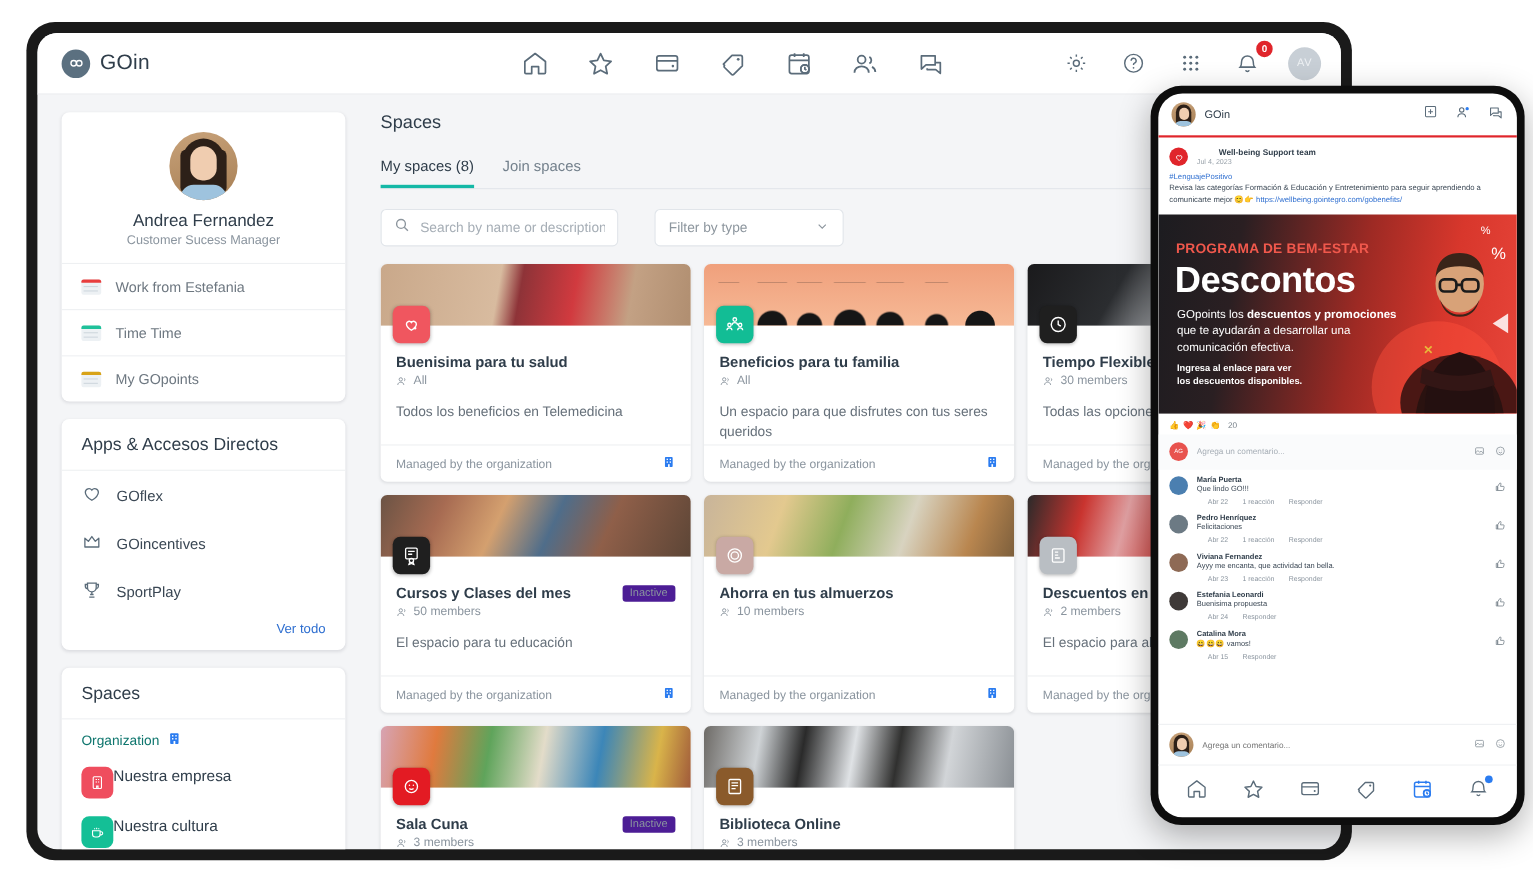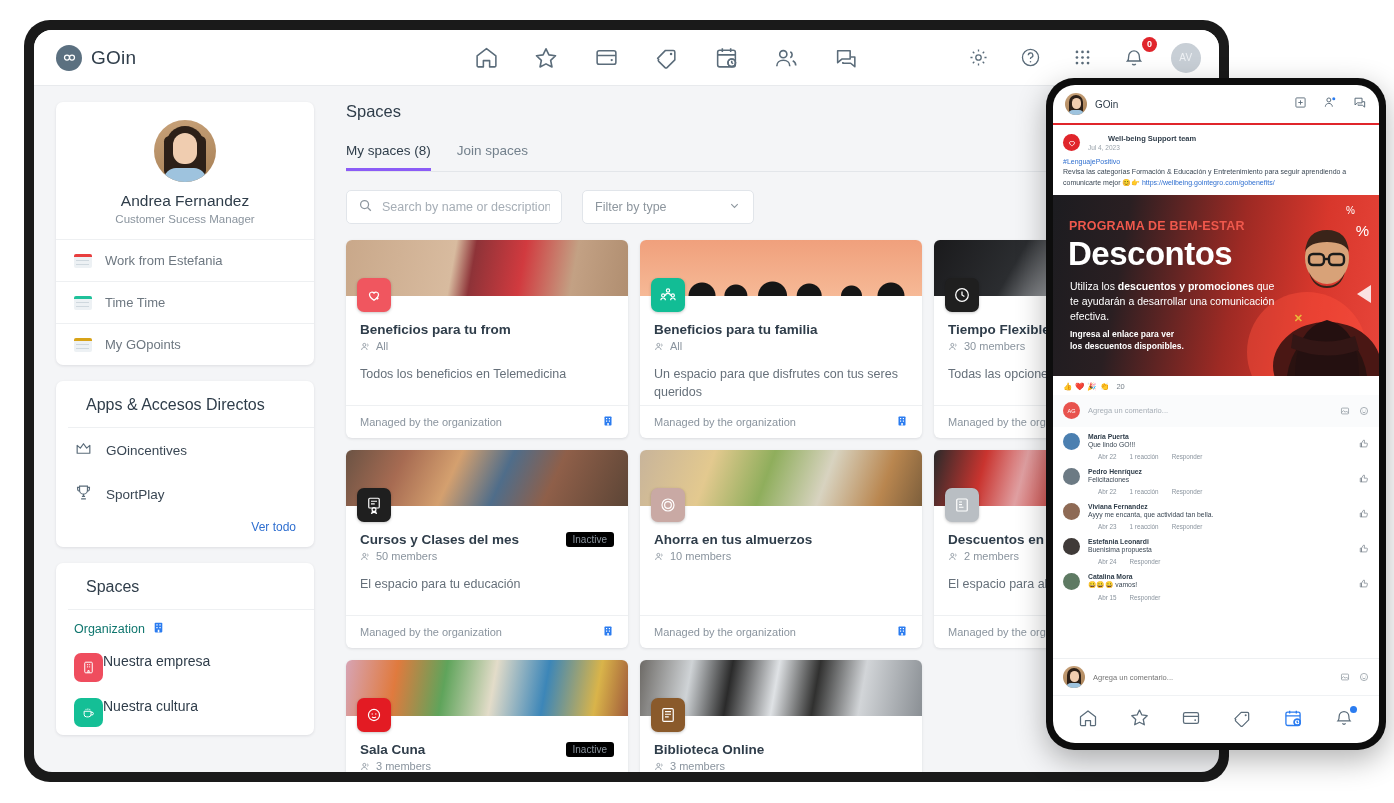--- a/index.html
+++ b/index.html
@@ -92,40 +92,40 @@
     font-size: 13px; color:#6d7780; cursor:pointer;
   }
   .mini-doc { width:18px; height:14px; background:#edf1f4; border-radius:2px; position:relative; flex:0 0 auto; }
   .mini-doc::before { content:""; position:absolute; left:0; top:0; width:100%; height:3px; border-radius:2px 2px 0 0; }
   .mini-doc::after { content:""; position:absolute; left:2px; top:6px; width:13px; height:1.5px; background:#cfd8de;
      box-shadow: 0 4px 0 #cfd8de; }
   .md-red::before { background:#e83e3e; }
   .md-green::before { background:#1fc19a; }
   .md-gold::before { background:#d8a318; }
 
-  .box-title { font-size: 16px; color:#2f3d4a; padding: 15px 18px 13px; border-bottom:1px solid #eef0f2;margin-left:12px; }
+  .box-title { font-size: 16px; color:#2f3d4a; padding: 15px 18px 13px; border-bottom:1px solid #eef0f2; }
   .app-link {
     display:flex; align-items:center; gap:13px;
     padding: 11px 18px; font-size:13.5px; color:#3a4754; cursor:pointer;
   }
   .see-all { text-align:right; padding: 4px 18px 13px; font-size:12px; color:#2f6fd0; cursor:pointer; }
 
   .org-row { padding: 11px 18px 8px; font-size:12.5px; color:#0f766e; display:flex; align-items:center; gap:7px; }
   .space-row { display:flex; align-items:flex-start; padding: 8px 18px; cursor:pointer; }
   .space-ic { width: 29px; height:29px; border-radius:7px; display:flex; align-items:center; justify-content:center; flex:0 0 auto;}
   .space-label { font-size: 14px; color:#2f3d4a; }
 
   
   #main { flex:1; padding: 16px 20px 0 12px; overflow:hidden; position:relative; }
   #page-title { font-size: 16.5px; color:#2f3d4a; margin-bottom: 22px; }
   .tabs { display:flex; gap: 26px; border-bottom: 1px solid #e3e6ea; margin-bottom: 18px; }
   .tab { font-size:13.5px; padding-bottom: 10px; color:#73808c; cursor:pointer; }
-  .tab.active { color:#2f3d4a; border-bottom: 3px solid #8b5cf6; }
-
-  .filters { display:flex; margin-bottom: 16px; }
+  .tab.active { color:#2f3d4a; border-bottom: 3px solid #14b8a6; }
+
+  .filters { display:flex; gap: 13px; margin-bottom: 16px; }
   .search-box {
     width: 216px; height: 34px; background:#fff; border:1px solid #e1e5ea; border-radius:5px;
     display:flex; align-items:center; gap:9px; padding: 0 11px;
   }
   .search-box input { border:0; outline:0; font-size:12.5px; color:#3a4754; font-family:inherit; width:100%; background:transparent; }
   .search-box input::placeholder { color:#a6aeb6; }
   .filter-box {
     width: 172px; height:34px; background:#fff; border:1px solid #e1e5ea; border-radius:5px;
     display:flex; align-items:center; justify-content:space-between; padding: 0 12px;
     font-size:12.5px; color:#8d969e; cursor:pointer;margin-left:20px;
@@ -138,21 +138,21 @@
   .sp-badge-ic {
     position:absolute; left: 11px; bottom: -16px; width: 34px; height: 34px; border-radius: 7px;
     display:flex; align-items:center; justify-content:center;
     box-shadow: 0 1px 3px rgba(0,0,0,.22);
   }
   .sp-body { padding: 26px 14px 0; flex:1; }
   .sp-head { display:flex; justify-content:space-between; align-items:flex-start; }
   .sp-name { font-size: 13.5px; color:#2f3d4a; font-weight:600; }
   .sp-members { font-size:11px; color:#8a949e; display:flex; align-items:center; gap:5px; margin-top:3px; }
   .sp-desc { font-size:12.5px; color:#66707a; margin-top:13px; line-height:1.45; }
-  .inactive-chip { background:#000000; color:#8a949e; font-size:10px; padding: 2px 7px; border-radius:3px; }
+  .inactive-chip { background:#4c1d95; color:#8a949e; font-size:10px; padding: 2px 7px; border-radius:3px; }
   .sp-foot { border-top:1px solid #eef0f2; padding: 9px 14px; display:flex; justify-content:space-between; align-items:center;
     font-size:11px; color:#8a949e; }
 
   
   .cv1 { background: linear-gradient(100deg,#c9a88a 0%,#d8bb9f 38%,#8e3338 45%,#d13a3f 62%,#c3a184 80%,#b08e70 100%); }
   .cv2 { background: linear-gradient(180deg,#f0a07c,#f6b996); }
   .cv2 .sil { position:absolute; bottom:0; left:0; right:0; height:70%;
      background:
        radial-gradient(circle at 8% 100%, #161616 9px, transparent 10px),
        radial-gradient(circle at 22% 100%, #161616 13px, transparent 14px),
@@ -370,20 +370,28 @@
         <div class="side-link">
           <span class="mini-doc md-gold"></span>
           <span>My GOpoints</span>
         </div>
       </div>
 
       <div class="card-box">
         <div class="box-title">Apps &amp; Accesos Directos</div>
         <div class="app-link">
           <span>
+            <svg width="19" height="19" viewBox="0 0 24 24" fill="none" stroke="#5b6c7a" stroke-width="1.5">
+              <path d="M12 20s-7.5-4.6-7.5-9.3A4.2 4.2 0 0 1 12 8.3a4.2 4.2 0 0 1 7.5 2.4C19.5 15.4 12 20 12 20z"></path>
+                </svg>
+          </span>
+          <span>GOflex</span>
+        </div>
+        <div class="app-link">
+          <span>
             <svg width="19" height="19" viewBox="0 0 24 24" fill="none" stroke="#5b6c7a" stroke-width="1.5" stroke-linejoin="round">
               <path d="M4 18V8l4 3.5L12 6l4 5.5L20 8v10z"></path>
                 </svg>
           </span>
           <span>GOincentives</span>
         </div>
         <div class="app-link">
           <span>
             <svg width="19" height="19" viewBox="0 0 24 24" fill="none" stroke="#5b6c7a" stroke-width="1.5">
               <path d="M7 4h10v5a5 5 0 0 1-10 0z"></path>
@@ -467,21 +475,21 @@
                 <div class="sp-badge-ic" style="background:#f0565f">
                   <svg width="18" height="18" viewBox="0 0 24 24" fill="none" stroke="#fff" stroke-width="1.7">
                     <path d="M12 19s-6-3.8-6-7.6A3.3 3.3 0 0 1 12 9.6a3.3 3.3 0 0 1 6 1.8C18 15.2 12 19 12 19z"></path>
                     <path d="M15 16.5h3M16.5 15v3"></path>
                   </svg>
                 </div>
               </div>
               <div class="sp-body">
                 <div class="sp-head">
                   <div>
-                    <div class="sp-name">Beneficios para tu from</div>
+                    <div class="sp-name">Buenisima para tu salud</div>
                     <div class="sp-members">
                       <svg width="11" height="11" viewBox="0 0 24 24" fill="none" stroke="#8a949e" stroke-width="1.8">
                         <circle cx="9.5" cy="8.5" r="3.3"></circle>
                         <path d="M3.5 19.5c0-3.3 2.7-5.4 6-5.4s6 2.1 6 5.4"></path>
                         <path d="M16 6.2a3.2 3.2 0 0 1 0 5.6"></path>
                       </svg>
                       <span>All</span>
                     </div>
                   </div>
                 </div>
@@ -817,21 +825,21 @@
           <path d="M28 118 q30 14 62 2 l4 14 q-34 12-68-2z" fill="#331615"></path>
         </svg>
       </div>
       <div class="bn-pct1">%</div>
       <div class="bn-pct2">%</div>
       <div class="bn-tri"></div>
       <div class="bn-x">✕</div>
       <div class="bn-sup">PROGRAMA DE BEM-ESTAR</div>
       <div class="bn-title">Descontos</div>
       <div class="bn-p1">
-        <span>Utiliza los </span><b>descuentos y promociones</b><span> que te ayudarán a desarrollar una comunicación efectiva.</span>
+        <span>GOpoints los </span><b>descuentos y promociones</b><span> que te ayudarán a desarrollar una comunicación efectiva.</span>
       </div>
       <div class="bn-p2">
         <span>Ingresa al enlace para ver</span><br>
         <span>los descuentos disponibles.</span>
       </div>
     </div>
 
     <div class="reactions">
       <span>👍</span>
       <span>❤️</span>

